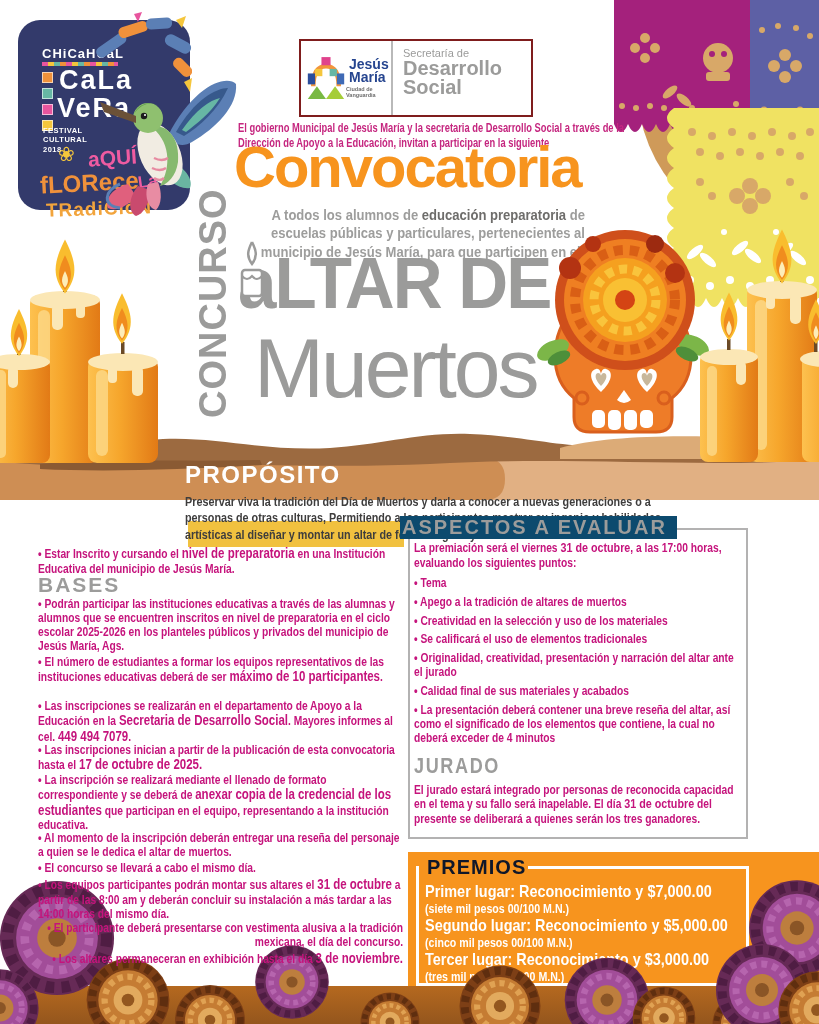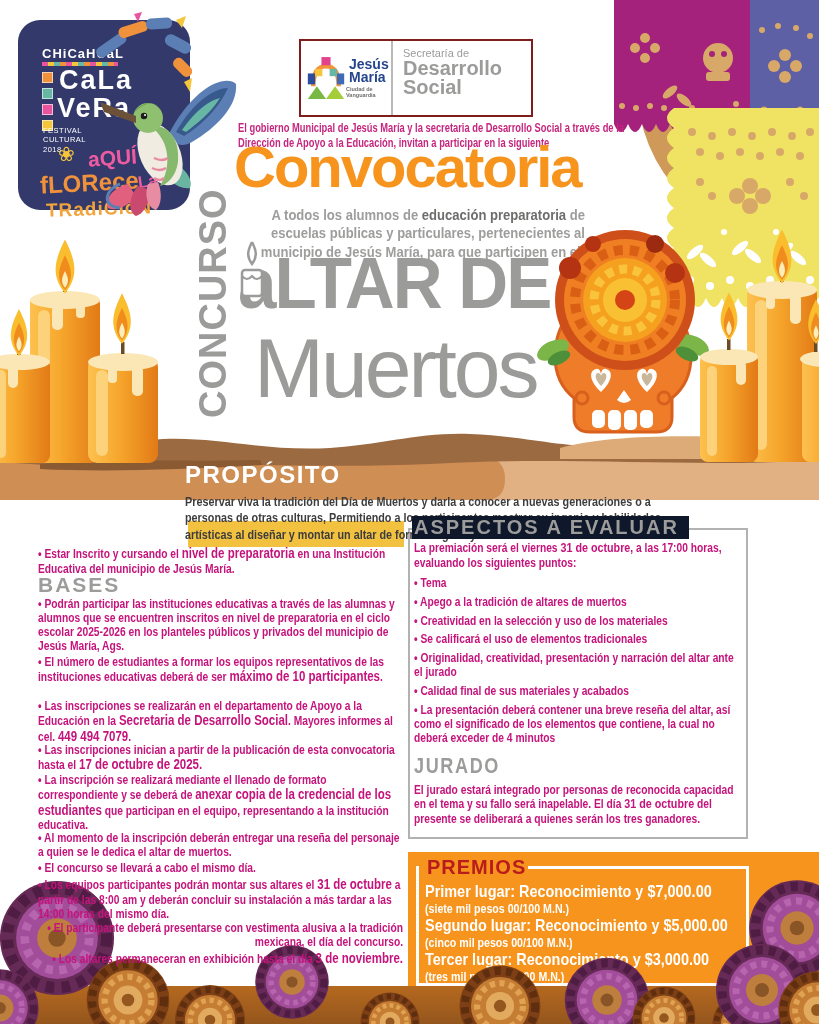--- a/index.html
+++ b/index.html
@@ -10,21 +10,21 @@
 
   
   .festival{left:18px;top:20px;width:172px;height:190px;background:#333a6b;border-radius:22px;z-index:3;}
   .fl-t1{left:24px;top:26px;color:#fff;font-weight:bold;font-size:13px;letter-spacing:1px;}
   .fl-ticks{left:24px;top:42px;width:76px;height:4px;
      background:repeating-linear-gradient(90deg,#e8559e 0 6px,#f5c63c 6px 12px,#67b7a4 12px 18px,#f0913b 18px 24px);}
   .fl-sq{width:9px;height:9px;margin-bottom:5px;border:1px solid rgba(255,255,255,.6);}
   .fl-squares{left:24px;top:52px;}
   .fl-t2{left:41px;top:45px;color:#fff;font-weight:bold;font-size:27px;letter-spacing:2px;}
   .fl-t3{left:39px;top:73px;color:#fff;font-weight:bold;font-size:27px;letter-spacing:2px;}
-  .fl-fest{left:25px;top:106px;color:#fff;font-weight:normal;font-size:7.5px;line-height:1.25;letter-spacing:.5px;}
+  .fl-fest{left:25px;top:106px;color:#fff;font-weight:bold;font-size:7.5px;line-height:1.25;letter-spacing:.5px;}
   .fl-aqui{left:70px;top:126px;color:#ef5ba1;font-weight:bold;font-size:21px;transform:rotate(-4deg);}
   .fl-flower-ch{left:40px;top:122px;color:#f5c63c;font-size:20px;}
   .fl-florece{left:22px;top:149px;color:#f0913b;font-weight:bold;font-size:24px;transform:rotate(-3deg);}
   .fl-la{left:120px;top:152px;color:#ef5ba1;font-weight:bold;font-size:17px;transform:rotate(-8deg);}
   .fl-trad{left:28px;top:178px;color:#f2a43c;font-weight:bold;font-size:19px;letter-spacing:1px;transform:rotate(-2deg);}
 
   .logobox{left:299px;top:39px;width:230px;height:74px;border:2px solid #7f1d1d;display:flex;z-index:3;background:#fff;}
   .cell-mun{width:92px;border-right:2px solid #b9b9b9;display:flex;align-items:center;padding:4px 2px 4px 5px;box-sizing:border-box;}
   .mun-name{color:#26458f;font-weight:bold;font-size:14px;line-height:.95;margin-left:3px;}
   .mun-sub{color:#6d6d6d;font-weight:bold;font-size:5.5px;line-height:1.1;margin-top:2px;}
@@ -52,33 +52,33 @@
 
   
   .h-gray{color:#9c9c9b;font-weight:bold;font-size:21px;letter-spacing:2px;z-index:5;}
   .yellowbar{left:188px;top:521px;width:216px;height:26px;background:#f1c13f;z-index:1;}
   .bullet{color:#c5137c;font-weight:bold;font-size:12.5px;line-height:1.12;width:445px;
           transform:scaleX(.82);transform-origin:0 0;z-index:7;}
   .bullet .rb{font-size:1.12em;}
   .bullet.right{text-align:right;transform-origin:100% 0;}
 
   .asp-box{left:408px;top:528px;width:336px;height:307px;border:2px solid #b3b2b2;z-index:2;}
-  .asp-title{left:412px;top:516px;background:#0f172a;padding:0 10px 0 2px;color:#9c9c9b;font-weight:bold;
+  .asp-title{left:400px;top:516px;background:#0c4a6e;padding:0 10px 0 2px;color:#9c9c9b;font-weight:bold;
              font-size:20px;letter-spacing:2px;z-index:5;}
   .asp{left:414px;top:541px;width:400px;transform:scaleX(.82);transform-origin:0 0;color:#c5137c;
        font-weight:bold;font-size:12.5px;line-height:1.14;z-index:5;}
   .asp p{margin:0 0 4.5px 0;}
   .asp .intro-p{margin-bottom:6px;}
   .asp .rb{font-size:1.05em;}
   .jur-h{color:#9c9c9b;font-weight:bold;font-size:22px;letter-spacing:2px;margin:7px 0 5px 0;}
 
   
   .premios-box{left:408px;top:852px;width:411px;height:150px;background:#f7941e;z-index:3;}
   .pr-frame{position:absolute;background:#fff;z-index:4;}
-  .pr-head{left:427px;top:856px;color:#b91c1c;font-weight:bold;font-size:20px;letter-spacing:1px;z-index:5;}
+  .pr-head{left:427px;top:856px;color:#0f172a;font-weight:bold;font-size:20px;letter-spacing:1px;z-index:5;}
   .premios-items{left:425px;top:883px;width:390px;transform:scaleX(.85);transform-origin:0 0;z-index:5;color:#fff;}
   .pr-line{font-weight:bold;font-size:17px;line-height:1.1;white-space:nowrap;}
   .pr-sub{font-weight:bold;font-size:12.5px;line-height:1.15;margin-bottom:1px;white-space:nowrap;}
 
   
   .bottomband{left:0;top:986px;width:819px;height:38px;background:linear-gradient(#b5691f,#94561d);z-index:5;}
   .flowers{left:0;top:870px;z-index:6;}
   svg{display:block;}
 </style>
 </head>

